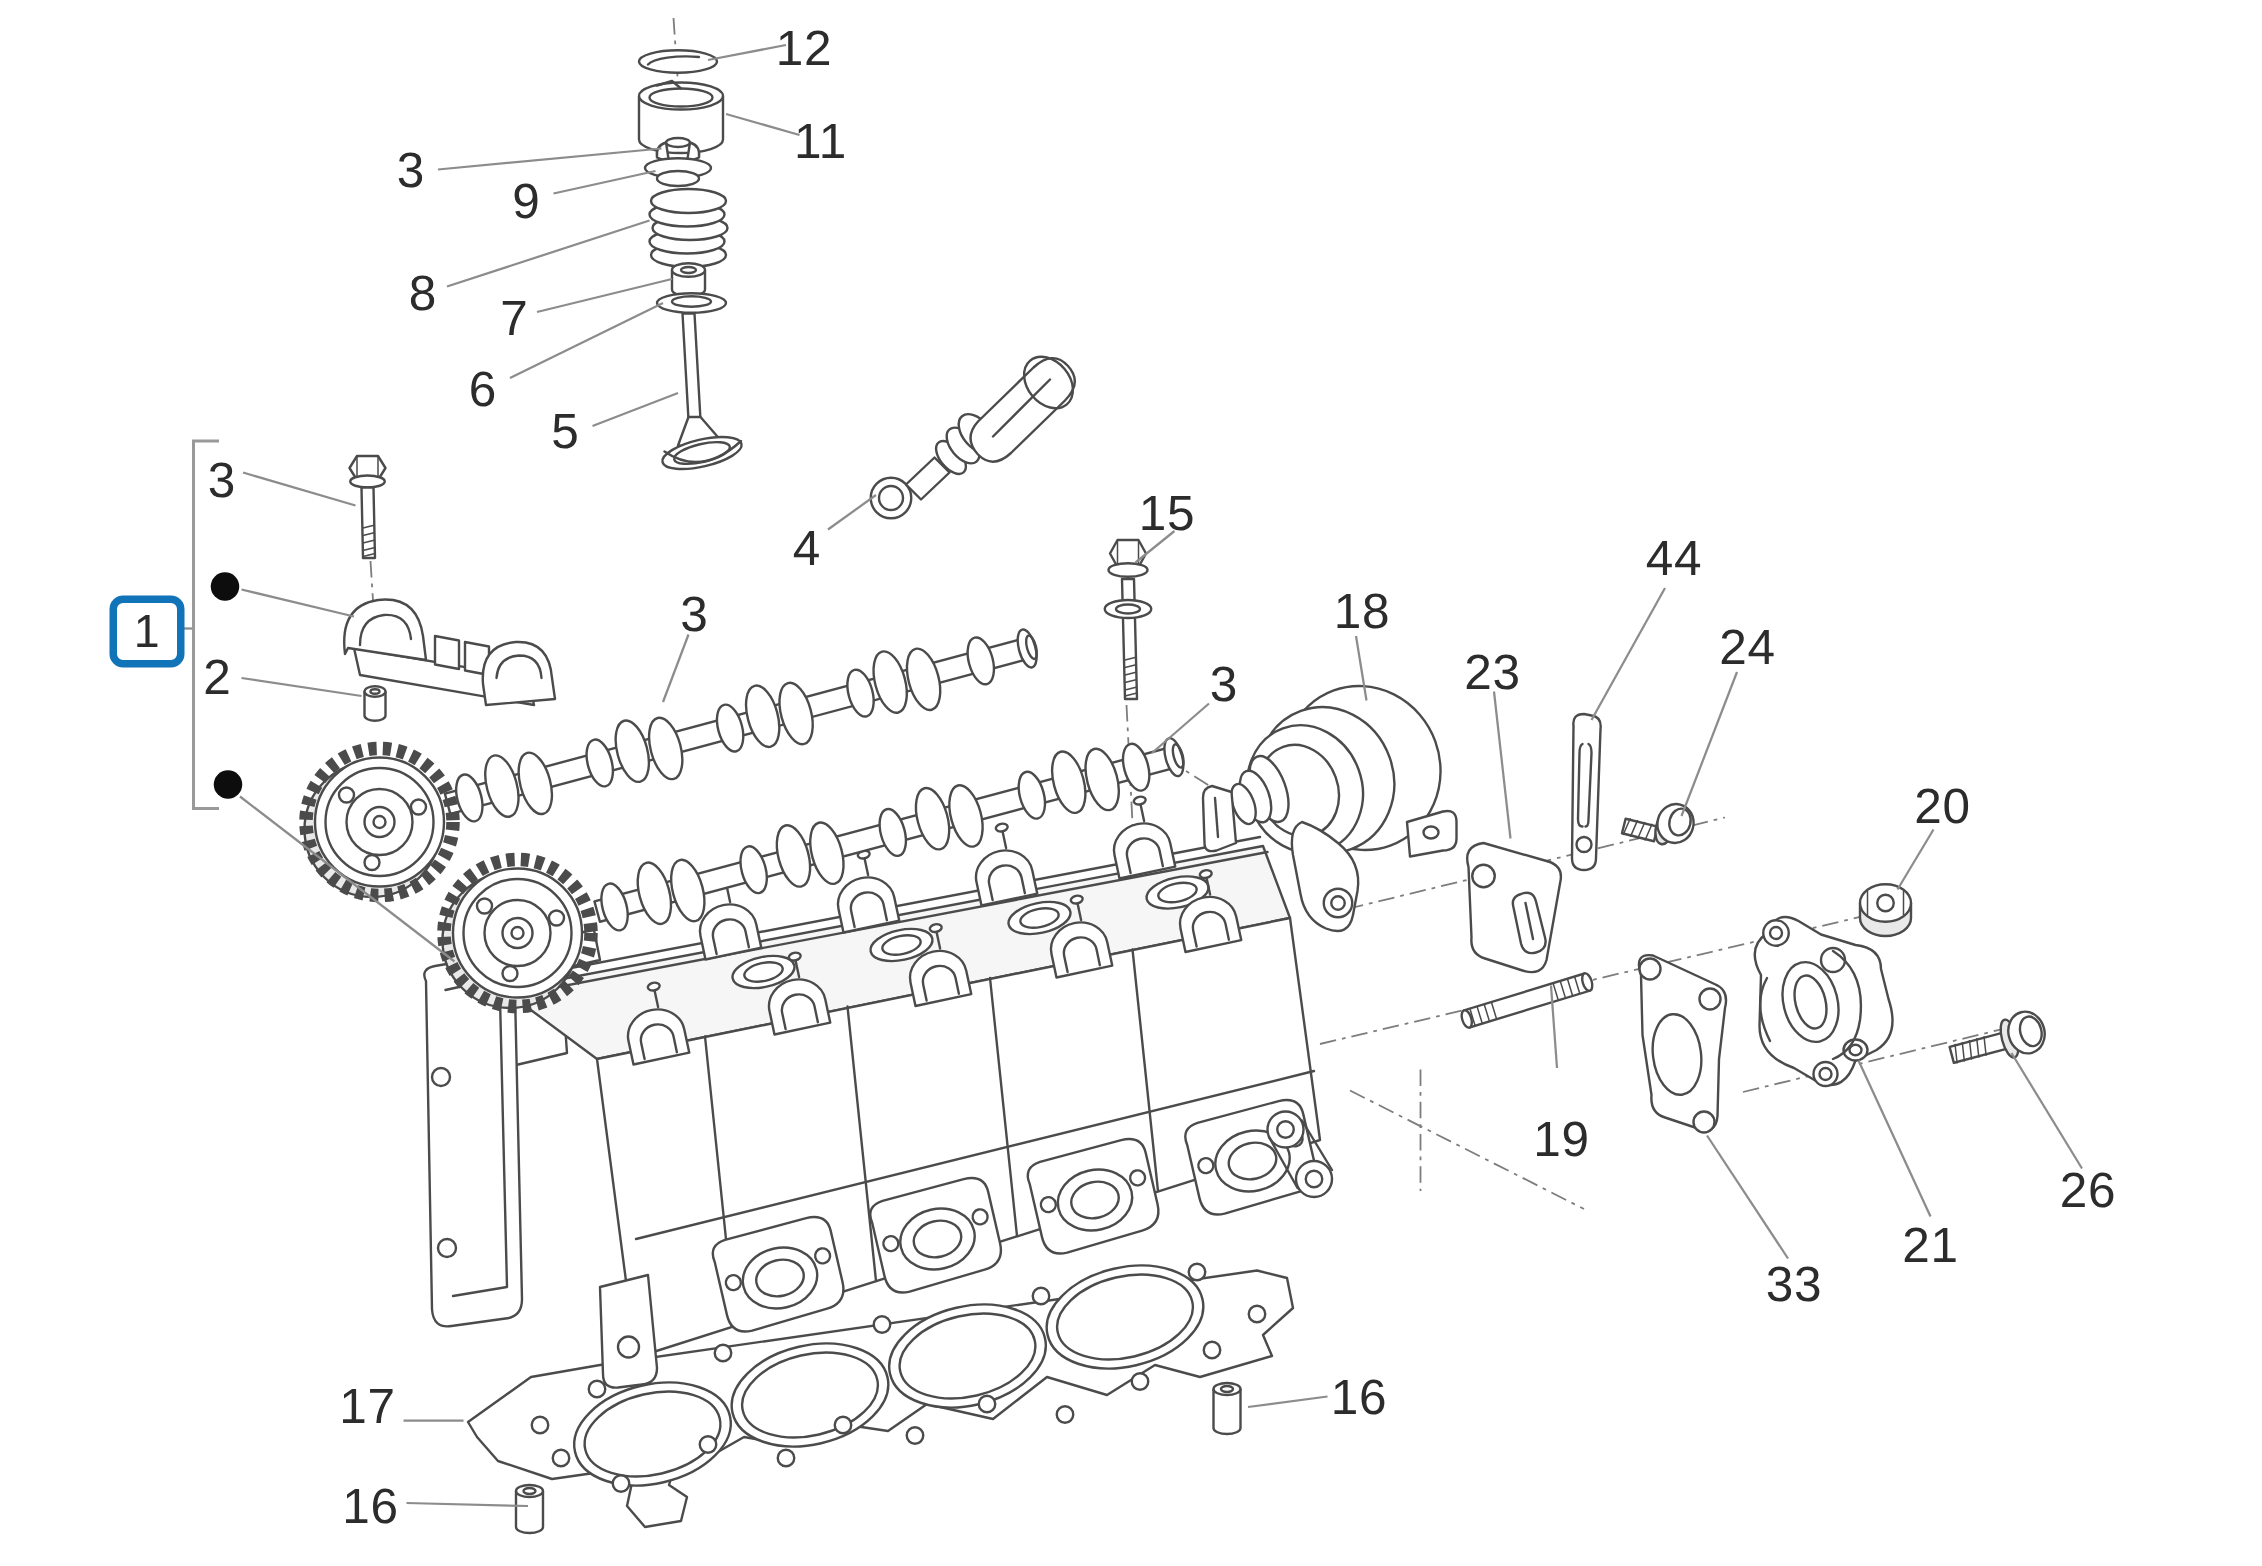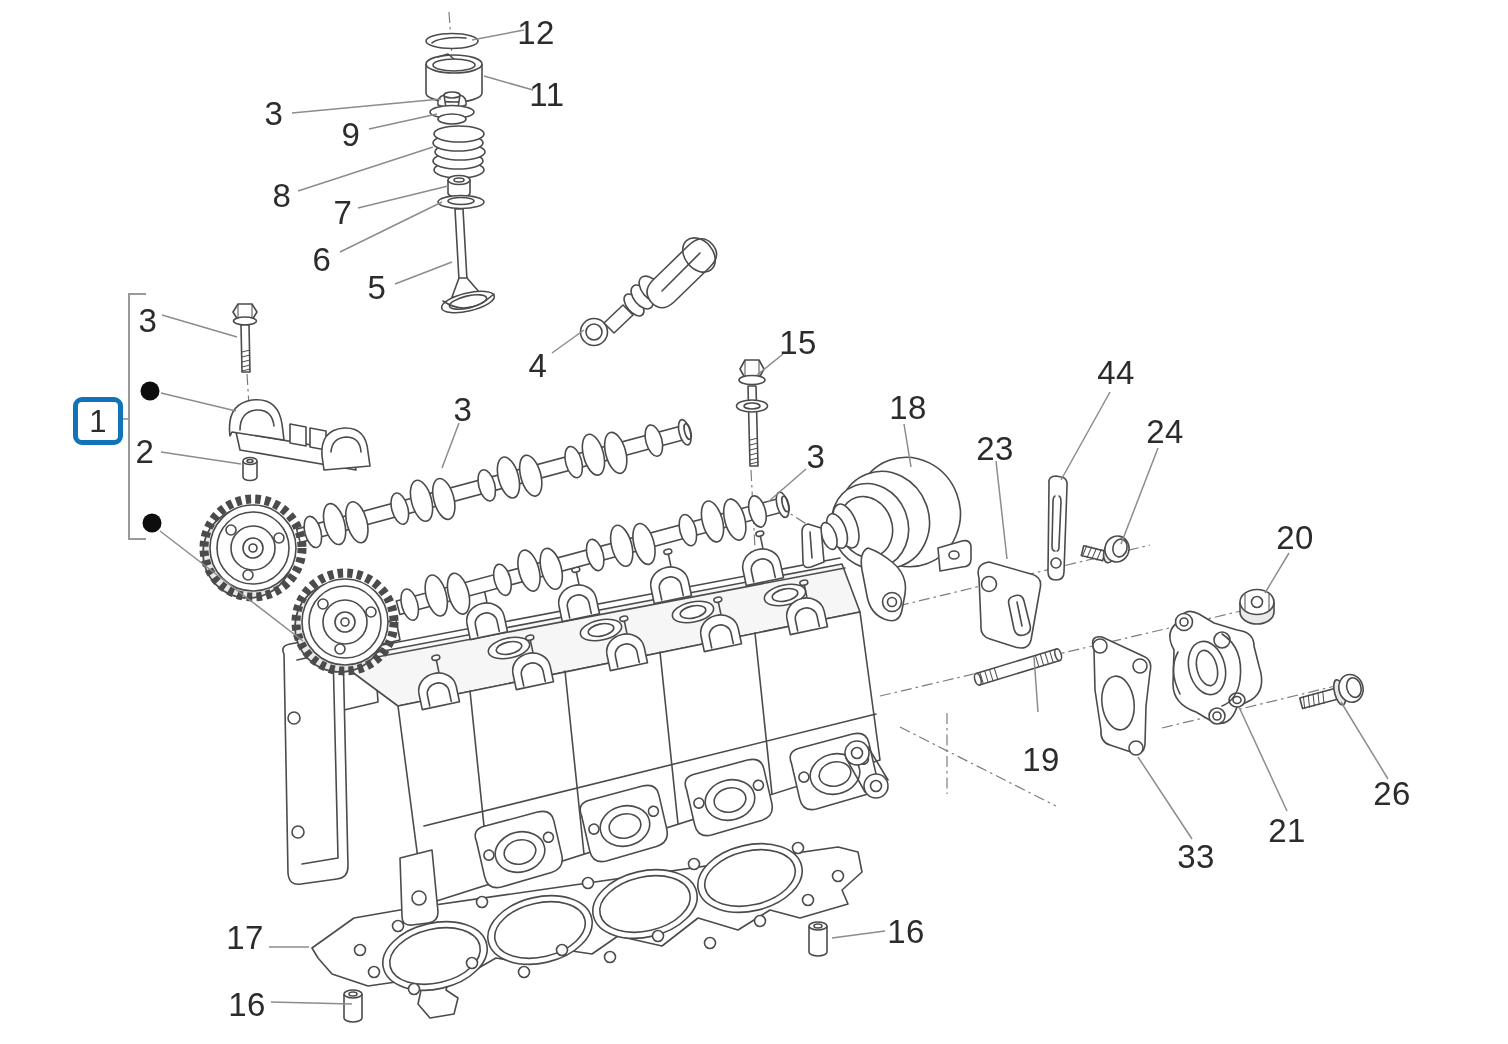--- a/index.html
+++ b/index.html
@@ -491,21 +491,21 @@
   <div class="callout" style="left:351px;top:134px">9</div>
   <div class="callout" style="left:282px;top:195px">8</div>
   <div class="callout" style="left:343px;top:212px">7</div>
   <div class="callout" style="left:322px;top:259px">6</div>
   <div class="callout" style="left:377px;top:287px">5</div>
   <div class="callout" style="left:538px;top:365px">4</div>
   <div class="callout" style="left:148px;top:320px">3</div>
   <div class="callout" style="left:145px;top:451px">2</div>
   <div class="callout" style="left:463px;top:409px">3</div>
   <div class="callout" style="left:816px;top:456px">3</div>
-  <div class="callout" style="left:798px;top:342px">15</div>
+  <div class="callout" style="left:778px;top:342px">15</div>
   <div class="callout" style="left:908px;top:407px">18</div>
   <div class="callout" style="left:995px;top:448px">23</div>
   <div class="callout" style="left:1116px;top:372px">44</div>
   <div class="callout" style="left:1165px;top:431px">24</div>
   <div class="callout" style="left:1295px;top:537px">20</div>
   <div class="callout" style="left:1041px;top:759px">19</div>
   <div class="callout" style="left:1196px;top:856px">33</div>
   <div class="callout" style="left:1287px;top:830px">21</div>
   <div class="callout" style="left:1392px;top:793px">26</div>
   <div class="callout" style="left:906px;top:931px">16</div>

